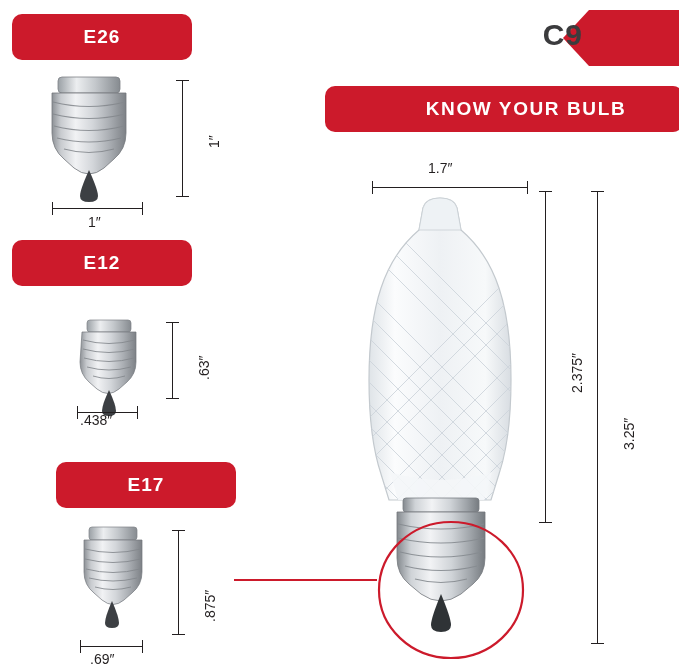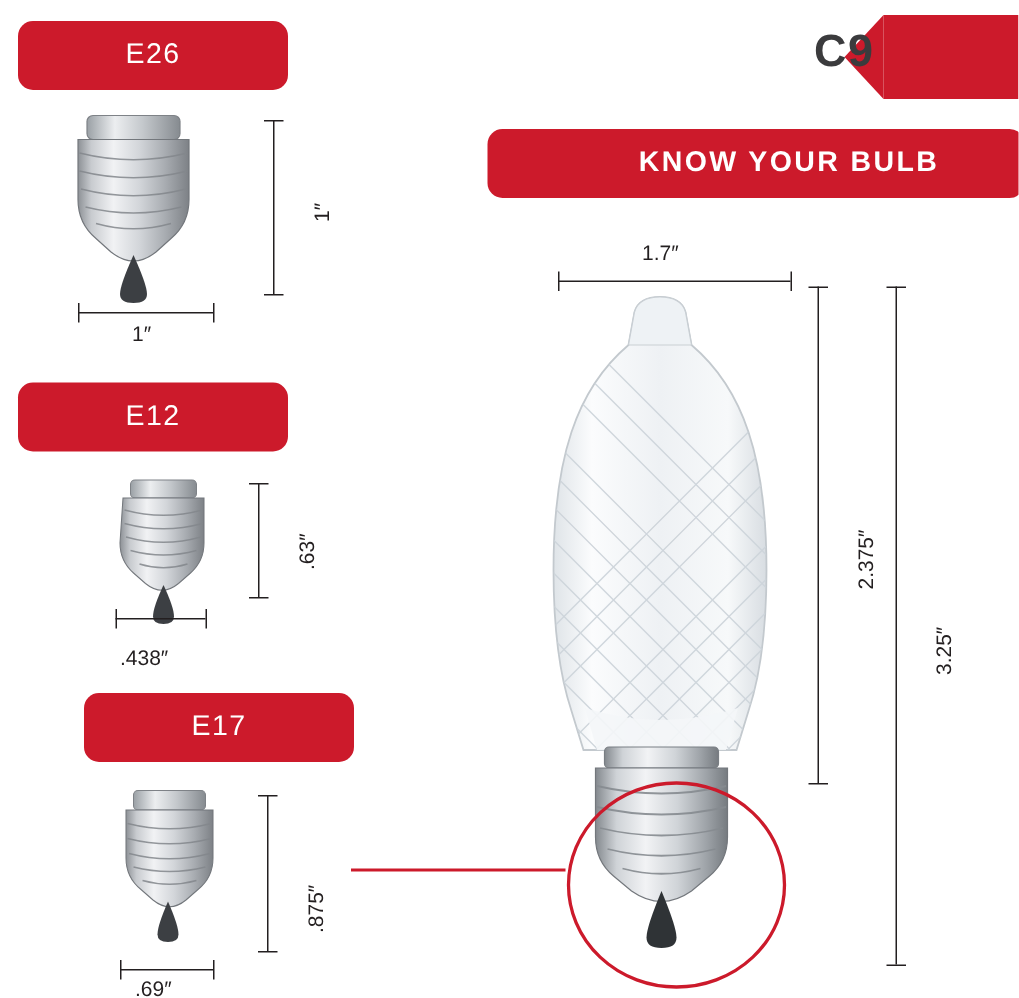--- a/index.html
+++ b/index.html
@@ -2,21 +2,21 @@
 <html><head>
 <meta charset="utf-8">
 <style>
   html,body{margin:0;padding:0;background:#ffffff;}
   body{width:679px;height:665px;position:relative;overflow:hidden;
        font-family:"Liberation Sans",sans-serif;color:#231f20;}
 
   
   .tag{position:absolute;background:#cc1a2b;color:#ffffff;border-radius:10px;
        display:flex;align-items:center;justify-content:center;
-       font-weight:normal;letter-spacing:1px;}
+       font-weight:bold;letter-spacing:1px;}
   .tag.left{left:12px;width:180px;height:46px;font-size:19px;}
 
   
   .corner{position:absolute;top:10px;right:0;width:90px;height:56px;background:#cc1a2b;}
   .corner-notch{position:absolute;top:10px;right:90px;width:0;height:0;
        border-top:28px solid transparent;border-bottom:28px solid transparent;
        border-right:26px solid #cc1a2b;}
   .corner-label{position:absolute;top:18px;right:96px;font-size:30px;font-weight:bold;
        color:#3b3b3d;letter-spacing:1px;}
 
@@ -86,21 +86,21 @@
 <div class="rule v" style="left:182px;top:80px;height:116px;"></div>
 <div class="rule h" style="left:176px;top:80px;width:13px;"></div>
 <div class="rule h" style="left:176px;top:196px;width:13px;"></div>
 <div class="dim vert" style="left:206px;top:148px;">1″</div>
 
 <div class="rule h" style="left:52px;top:208px;width:90px;"></div>
 <div class="rule v" style="left:52px;top:202px;height:13px;"></div>
 <div class="rule v" style="left:142px;top:202px;height:13px;"></div>
 <div class="dim" style="left:88px;top:214px;">1″</div>
 
-<div class="tag left" style="top:255px;">E12</div>
+<div class="tag left" style="top:240px;">E12</div>
 
 <div class="abs" style="left:57px;top:318px;">
 <svg width="120" height="105" viewBox="0 0 120 105">
   <rect x="30" y="2" width="44" height="12" rx="3" fill="url(#mgtop)" stroke="#7e8287" stroke-width="0.7"></rect>
   <path d="M25 14 h54 v30 q0 12 -9 20 l-8 7 q-11 9 -22 0 l-8 -7 q-9 -8 -9 -20 z" fill="url(#mg1)" stroke="#73777c" stroke-width="0.7"></path>
   <g stroke="#83878c" stroke-width="1" fill="none" opacity="0.85">
     <path d="M26 22 q26 7 52 0"></path>
     <path d="M26 31 q26 7 52 0"></path>
     <path d="M27 40 q25 7 50 0"></path>
     <path d="M30 49 q22 6 44 0"></path>
@@ -111,21 +111,21 @@
 </div>
 
 <div class="rule v" style="left:172px;top:322px;height:76px;"></div>
 <div class="rule h" style="left:166px;top:322px;width:13px;"></div>
 <div class="rule h" style="left:166px;top:398px;width:13px;"></div>
 <div class="dim vert" style="left:196px;top:380px;">.63″</div>
 
 <div class="rule h" style="left:77px;top:412px;width:60px;"></div>
 <div class="rule v" style="left:77px;top:406px;height:13px;"></div>
 <div class="rule v" style="left:137px;top:406px;height:13px;"></div>
-<div class="dim" style="left:80px;top:430px;">.438″</div>
+<div class="dim" style="left:80px;top:412px;">.438″</div>
 
 <div class="tag left" style="top:462px;margin-left:44px;">E17</div>
 
 <div class="abs" style="left:57px;top:525px;">
 <svg width="125" height="110" viewBox="0 0 125 110">
   <rect x="32" y="2" width="48" height="13" rx="3" fill="url(#mgtop)" stroke="#7e8287" stroke-width="0.7"></rect>
   <path d="M27 15 h58 v32 q0 13 -10 21 l-8 7 q-11 9 -22 0 l-8 -7 q-10 -8 -10 -21 z" fill="url(#mg1)" stroke="#73777c" stroke-width="0.7"></path>
   <g stroke="#83878c" stroke-width="1" fill="none" opacity="0.85">
     <path d="M28 24 q28 7 56 0"></path>
     <path d="M28 34 q28 7 56 0"></path>

